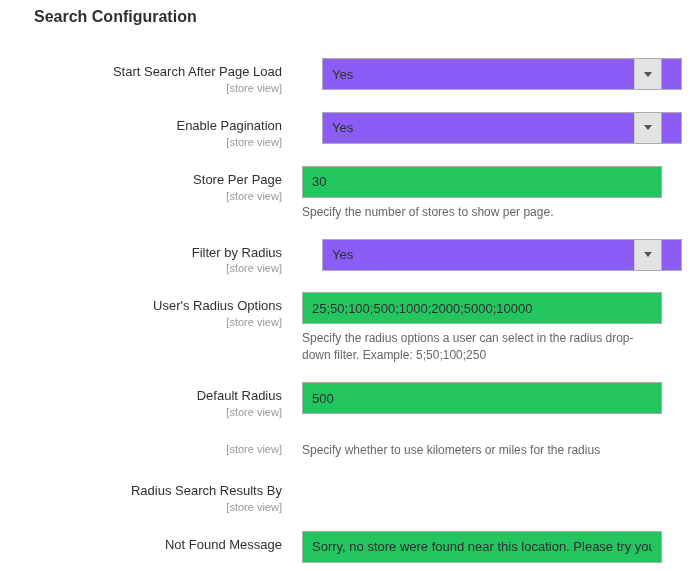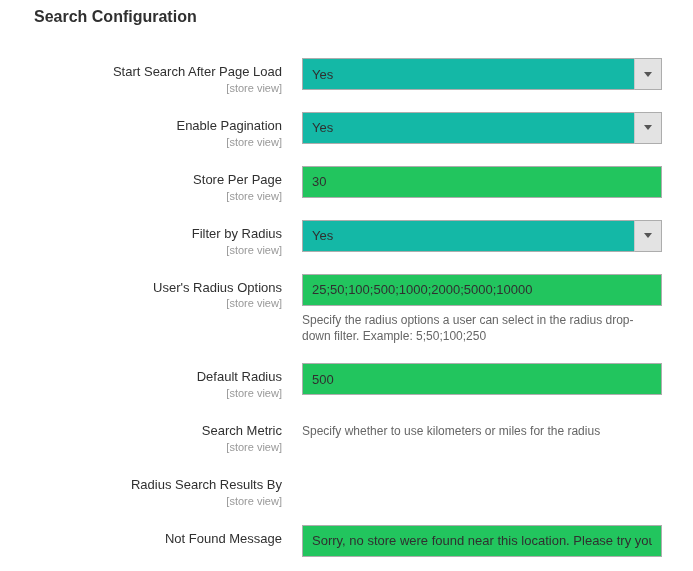--- a/index.html
+++ b/index.html
@@ -51,27 +51,28 @@
     }
     .select-wrap {
       position: relative;
       width: 100%;
     }
     .select-wrap select {
       width: 100%;
       height: 32px;
       padding: 0 30px 0 9px;
       border: 1px solid #adadad;
-      background: #14b8a6;
+      background: #8b5cf6;
       font-size: 13px;
       color: #303030;
       appearance: none;
       -webkit-appearance: none;
       -moz-appearance: none;
       cursor: pointer;
+      margin-left: 20px;
     }
     .select-arrow {
       position: absolute;
       right: 0;
       top: 0;
       width: 28px;
       height: 32px;
       background: #e3e3e3;
       border: 1px solid #adadad;
       border-left: 1px solid #c8c8c8;
@@ -144,20 +145,21 @@
   </div>
 </div>
 
 <div class="field-row">
   <div class="field-label">
     <span class="label-text">Store Per Page</span>
     <span class="scope">[store view]</span>
   </div>
   <div class="field-control">
     <input type="text" class="text-input" value="30" style="">
+    <div class="help-text">Specify the number of stores to show per page.</div>
   </div>
 </div>
 
 <div class="field-row">
   <div class="field-label">
     <span class="label-text">Filter by Radius</span>
     <span class="scope">[store view]</span>
   </div>
   <div class="field-control">
     <div class="select-wrap">
@@ -189,21 +191,20 @@
     <span class="label-text">Default Radius</span>
     <span class="scope">[store view]</span>
   </div>
   <div class="field-control">
     <input type="text" class="text-input" value="500" style="">
   </div>
 </div>
 
 <div class="field-row">
   <div class="field-label">
-    <span class="label-text">Search Metric</span>
     <span class="scope">[store view]</span>
   </div>
   <div class="field-control">
     <div class="help-text">Specify whether to use kilometers or miles for the radius</div>
   </div>
 </div>
 
 <div class="field-row">
   <div class="field-label">
     <span class="label-text">Radius Search Results By</span>

